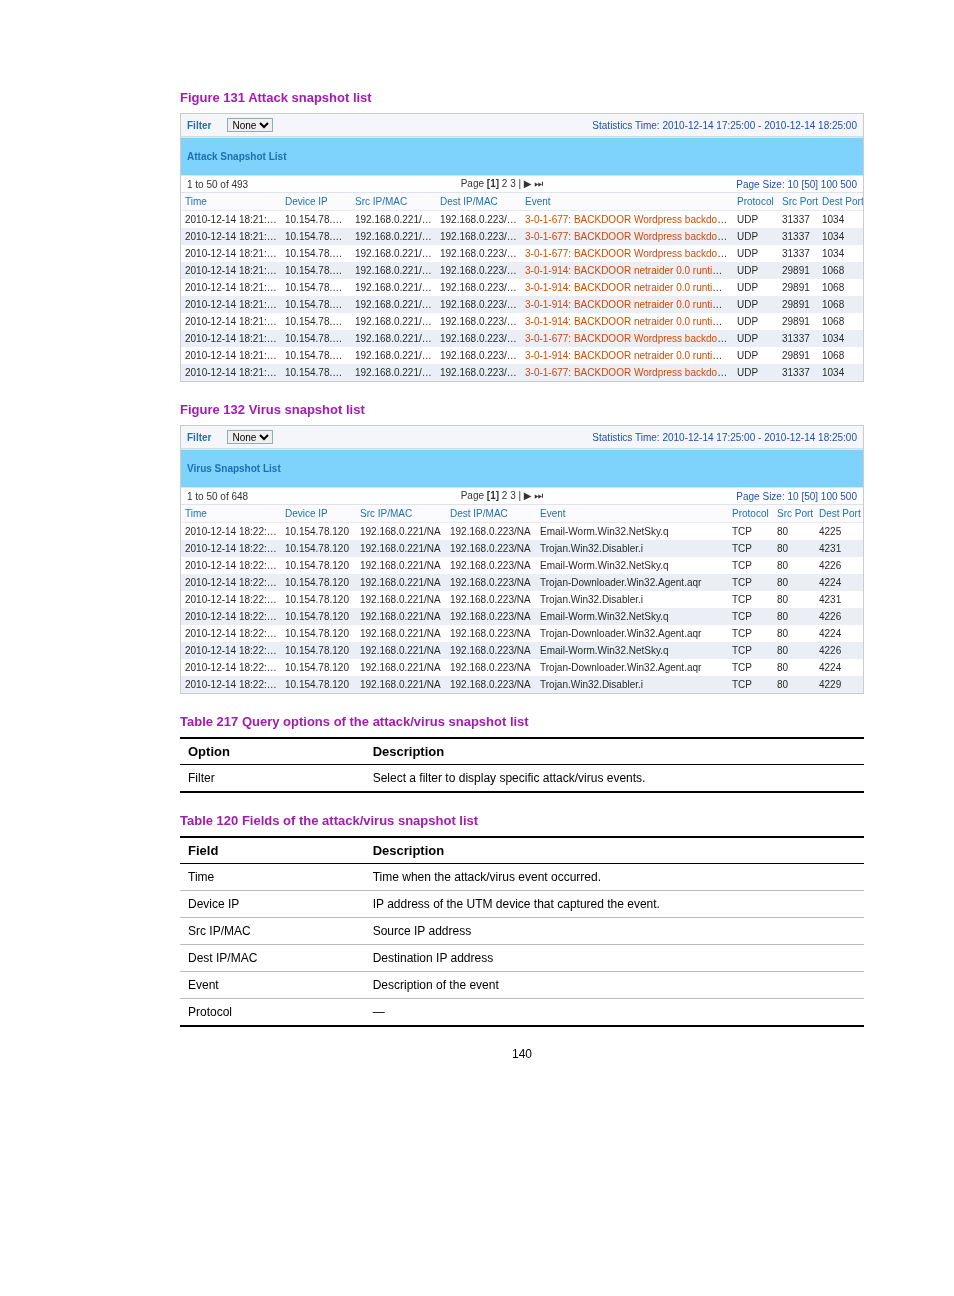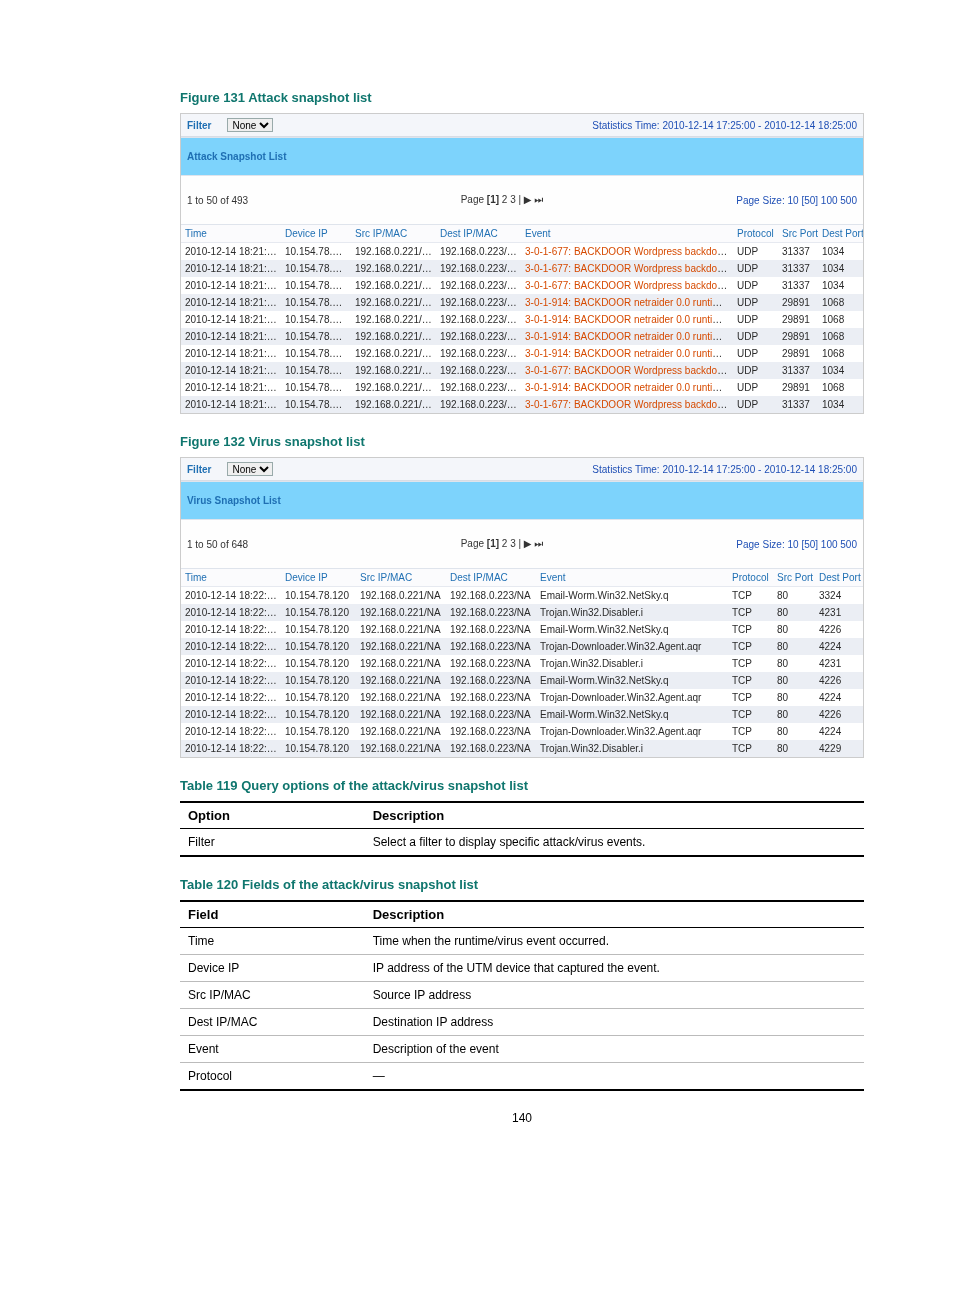--- a/index.html
+++ b/index.html
@@ -10,21 +10,21 @@
     color: #000;
     background: #fff;
   }
   .page {
     width: 954px;
     margin: 0 auto;
     padding: 80px 90px 20px 180px;
     box-sizing: border-box;
   }
   .fig-caption {
-    color: #0f766e;
+    color: #a21caf;
     font-weight: bold;
     font-size: 13px;
     margin: 10px 0 8px 0;
   }
   .ui-panel {
     border: 1px solid #ccc;
     background: #fff;
     font-size: 10px;
     color: #333;
     margin-bottom: 20px;
@@ -56,21 +56,21 @@
     padding: 13px 6px;
     color: #1f6fb3;
     font-weight: bold;
     border-top: 1px solid #dfe4ec;
     background: #7dd3fc;
     font-size: 10px;
   }
   .info-bar {
     display: flex;
     align-items: center;
-    padding: 18px 6px;
+    padding: 2px 6px;
     color: #333;
     font-size: 10px;
     background: #fefefe;
     border-top: 1px solid #dfe4ec;
     border-bottom: 1px solid #dfe4ec;
   }
   .info-count { flex: 0 0 160px; }
   .info-pages { flex: 1; text-align: center; }
   .info-pages .bracket { font-weight: bold; }
   .info-pagesize { flex: 0 0 200px; text-align: right; }
@@ -329,21 +329,21 @@
       </thead>
       <tbody id="virus-rows">
           <tr>
             <td>2010-12-14 18:22:23</td>
             <td>10.154.78.120</td>
             <td>192.168.0.221/NA</td>
             <td>192.168.0.223/NA</td>
             <td>Email-Worm.Win32.NetSky.q</td>
             <td>TCP</td>
             <td>80</td>
-            <td>3324</td>
+            <td>4225</td>
           </tr>
           <tr class="alt">
             <td>2010-12-14 18:22:23</td>
             <td>10.154.78.120</td>
             <td>192.168.0.221/NA</td>
             <td>192.168.0.223/NA</td>
             <td>Trojan.Win32.Disabler.i</td>
             <td>TCP</td>
             <td>80</td>
             <td>4231</td>
@@ -425,21 +425,21 @@
             <td>192.168.0.223/NA</td>
             <td>Trojan.Win32.Disabler.i</td>
             <td>TCP</td>
             <td>80</td>
             <td>4229</td>
           </tr>
         </tbody>
     </table>
   </div>
 
-  <div class="fig-caption">Table 119 Query options of the attack/virus snapshot list</div>
+  <div class="fig-caption">Table 217 Query options of the attack/virus snapshot list</div>
   <table class="doc-table">
     <thead>
       <tr>
         <th style="width:27%">Option</th>
         <th>Description</th>
       </tr>
     </thead>
     <tbody id="t119-rows">
         <tr>
           <td>Filter</td>
@@ -452,21 +452,21 @@
   <table class="doc-table">
     <thead>
       <tr>
         <th style="width:27%">Field</th>
         <th>Description</th>
       </tr>
     </thead>
     <tbody id="t120-rows">
         <tr>
           <td>Time</td>
-          <td>Time when the runtime/virus event occurred.</td>
+          <td>Time when the attack/virus event occurred.</td>
         </tr>
         <tr>
           <td>Device IP</td>
           <td>IP address of the UTM device that captured the event.</td>
         </tr>
         <tr>
           <td>Src IP/MAC</td>
           <td>Source IP address</td>
         </tr>
         <tr>

